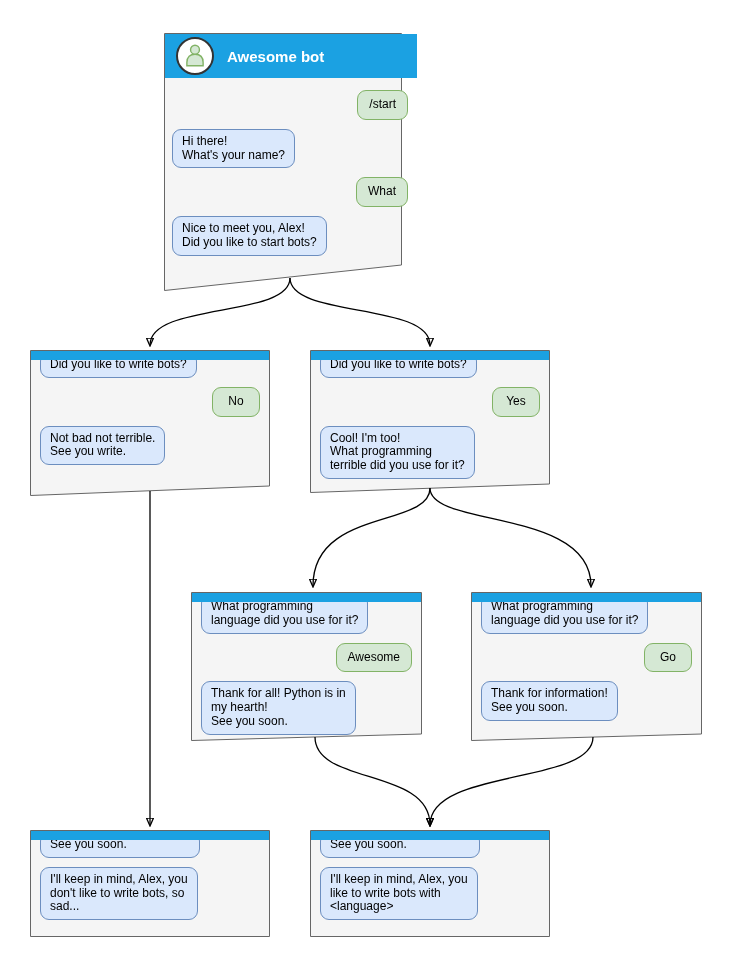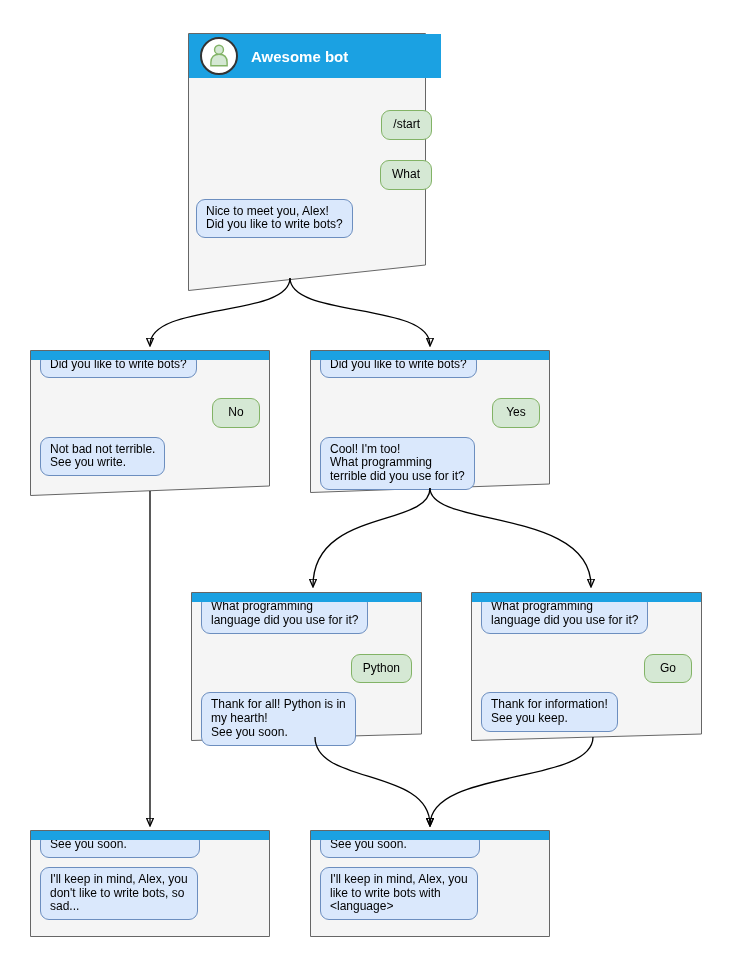--- a/index.html
+++ b/index.html
@@ -34,49 +34,51 @@
   .messages > * + *{margin-top:9px;}
   .bubble{
     font-size:12px;line-height:1.15;white-space:pre;border-radius:9px;
   }
   .bubble.bot{
     align-self:flex-start;background:#dae8fc;border:1px solid #6c8ebf;
     padding:5px 9px;text-align:left;
   }
   .bubble.user{
     align-self:flex-end;background:#d5e8d4;border:1px solid #82b366;
-    padding:7px 11px;min-width:48px;text-align:center;margin-top:20px;
+    padding:7px 11px;min-width:48px;text-align:center;
   }
   .bubble.wide{min-width:160px;}
   #arrows{position:absolute;left:0;top:0;z-index:4;pointer-events:none;}
   #arrows path{fill:none;stroke:#000;stroke-width:1.3;}
 </style>
 </head>
 <body>
 
 <div id="canvas">
 
-  <div class="window" style="left:188px;top:33px;width:254px;height:258px;">
+  <div class="window" style="left:164px;top:33px;width:254px;height:258px;">
     <svg class="win-bg" width="238" height="258">
       <polygon points="0.5,0.5 237.5,0.5 237.5,232 0.5,257.5"></polygon>
     </svg>
     <div class="titlebar">
       <span class="avatar">
         <svg width="26" height="26" viewBox="0 0 24 24">
           <path d="M4.5 21 v-3 c0 -5.2 3.1 -7.6 7.5 -7.6 s7.5 2.4 7.5 7.6 V21 Z" fill="#d5e8d4" stroke="#82b366" stroke-width="1.3"></path>
           <circle cx="12" cy="6.2" r="4.1" fill="#d5e8d4" stroke="#82b366" stroke-width="1.3"></circle>
         </svg>
       </span>
       <span class="win-title">Awesome bot</span>
     </div>
     <div class="messages under-header">
       <div class="bubble user">/start</div>
+      <div class="bubble bot">Hi there!
+What's your name?</div>
       <div class="bubble user">What</div>
       <div class="bubble bot">Nice to meet you, Alex!
-Did you like to write bots?</div>
+Did you like to start bots?</div>
     </div>
   </div>
 
   <div class="window" style="left:30px;top:350px;width:240px;height:146px;">
     <svg class="win-bg" width="240" height="146">
       <polygon points="0.5,0.5 239.5,0.5 239.5,136 0.5,145.5"></polygon>
     </svg>
     <div class="messages">
       <div class="bubble bot">Did you like to write bots?</div>
       <div class="bubble user">No</div>
@@ -100,38 +102,38 @@
     <div class="strip"></div>
   </div>
 
   <div class="window" style="left:191px;top:592px;width:231px;height:149px;">
     <svg class="win-bg" width="231" height="149">
       <polygon points="0.5,0.5 230.5,0.5 230.5,142 0.5,148.5"></polygon>
     </svg>
     <div class="messages">
       <div class="bubble bot">What programming
 language did you use for it?</div>
-      <div class="bubble user">Python</div>
+      <div class="bubble user">Awesome</div>
       <div class="bubble bot">Thank for all! Python is in
 my hearth!
 See you soon.</div>
     </div>
     <div class="strip"></div>
   </div>
 
   <div class="window" style="left:471px;top:592px;width:231px;height:149px;">
     <svg class="win-bg" width="231" height="149">
       <polygon points="0.5,0.5 230.5,0.5 230.5,142 0.5,148.5"></polygon>
     </svg>
     <div class="messages">
       <div class="bubble bot">What programming
 language did you use for it?</div>
       <div class="bubble user">Go</div>
       <div class="bubble bot">Thank for information!
-See you keep.</div>
+See you soon.</div>
     </div>
     <div class="strip"></div>
   </div>
 
   <div class="window" style="left:30px;top:830px;width:240px;height:107px;">
     <svg class="win-bg" width="240" height="107">
       <polygon points="0.5,0.5 239.5,0.5 239.5,106.5 0.5,106.5"></polygon>
     </svg>
     <div class="messages">
       <div class="bubble bot wide">See you soon.</div>

